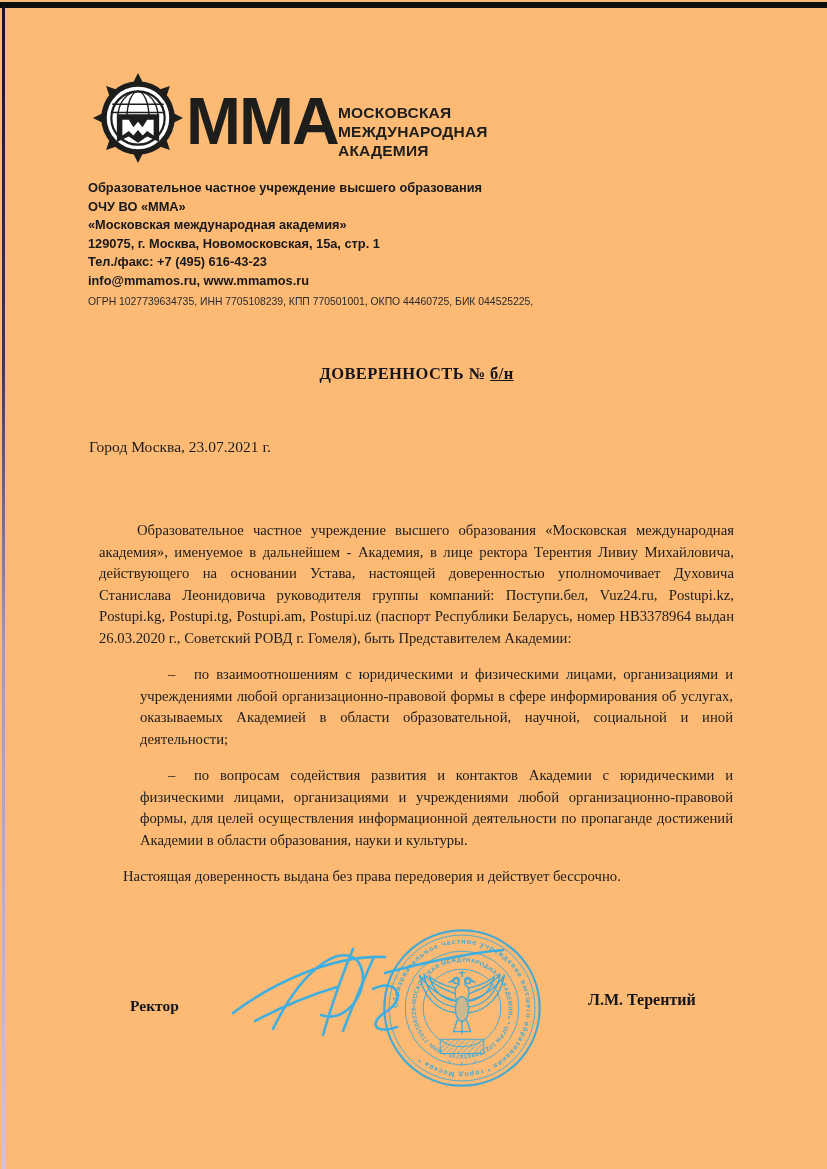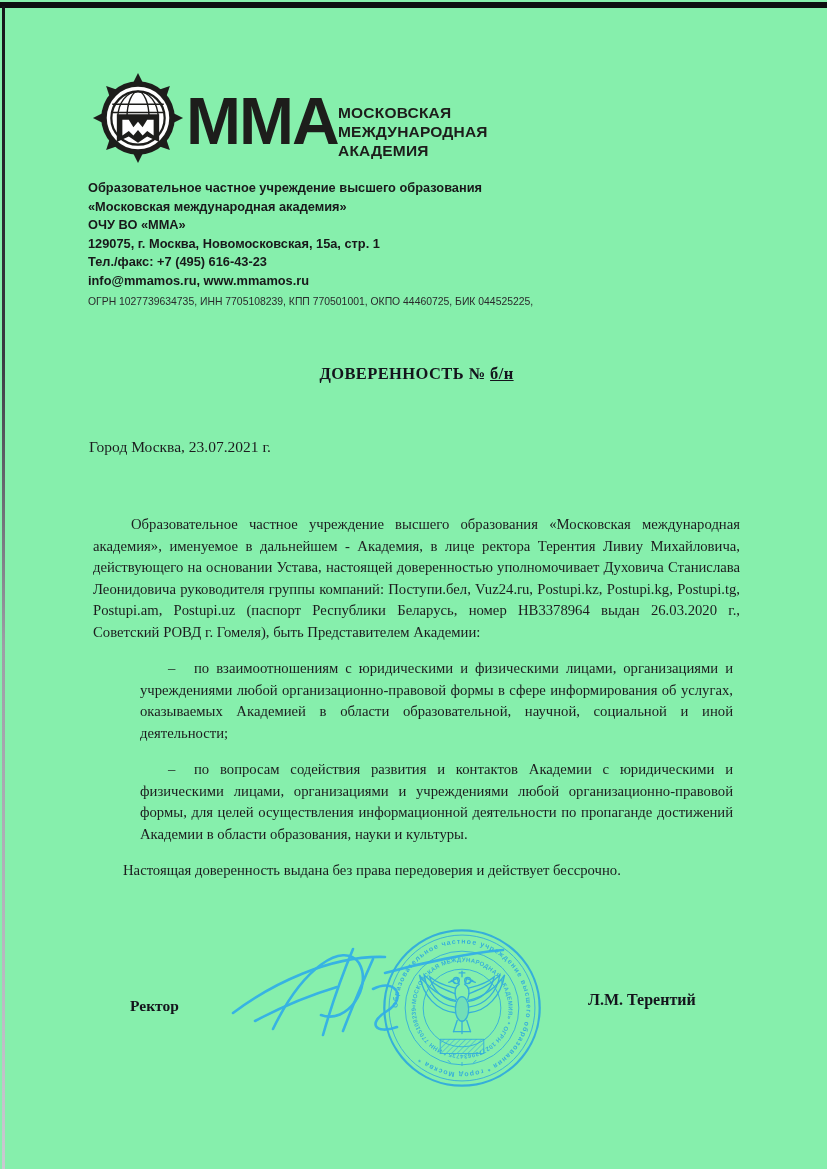--- a/index.html
+++ b/index.html
@@ -1,20 +1,20 @@
 <!DOCTYPE html>
 <html><head>
 <meta charset="utf-8">
 <style>
   html,body{margin:0;padding:0;background:#e8e8e8;}
   .page{
     position:relative;
     width:827px;height:1169px;
     margin:0 auto;
-    background:#86efac;
+    background:#fdba74;
     overflow:hidden;
     font-family:"Liberation Serif", serif;
     color:#1c1c1e;
   }
   
   .scan-top-bar{position:absolute;top:2px;left:0;width:827px;height:6px;background:#0e0e10;}
   .scan-left-line{position:absolute;top:6px;left:2px;width:3px;height:1163px;
     background:linear-gradient(to bottom,#15151a 0%,#3a3a42 30%,#9d9da6 55%,#c9c9d1 100%);}
   
   .emblem{position:absolute;left:92px;top:72px;width:92px;height:92px;}
@@ -43,21 +43,21 @@
   .doc-title{
     position:absolute;left:85px;top:364px;width:663px;
     text-align:center;font-size:16.5px;font-weight:700;letter-spacing:.4px;color:#14141c;
   }
   .doc-title .num{text-decoration:underline;}
   .city-date{position:absolute;left:89px;top:438px;font-size:15.5px;}
   .doc-body{
     position:absolute;left:85px;top:506px;width:663px;
     font-size:14.7px;line-height:21.5px;text-align:justify;
   }
-  .para-intro{text-indent:38px;margin:8px;}
+  .para-intro{text-indent:38px;margin:14px;}
   .bullet{padding-left:40px;text-indent:28px;margin:15px;}
   .bullet-dash{display:inline-block;width:26px;text-indent:0;}
   .para-closing{text-indent:38px;margin:14px 0 0 0;}
   
   .sig-role{position:absolute;left:130px;top:997px;font-size:15.5px;font-weight:700;color:#14141c;}
   .sig-name{position:absolute;left:588px;top:991px;font-size:16px;font-weight:700;color:#14141c;}
   .stamp{position:absolute;left:372px;top:918px;width:180px;height:180px;opacity:.88;}
   .autograph{position:absolute;left:225px;top:933px;width:285px;height:118px;}
   .stamp text{font-family:"Liberation Sans", sans-serif;font-weight:700;}
 </style>
@@ -97,22 +97,22 @@
   </svg>
   <div class="logo-acronym">ММА</div>
   <div class="logo-subtitle">
     <div>МОСКОВСКАЯ</div>
     <div>МЕЖДУНАРОДНАЯ</div>
     <div>АКАДЕМИЯ</div>
   </div>
 
   <div class="header-block">
     <div>Образовательное частное учреждение высшего образования</div>
+    <div>ОЧУ ВО «ММА»</div>
     <div>«Московская международная академия»</div>
-    <div>ОЧУ ВО «ММА»</div>
     <div>129075, г. Москва, Новомосковская, 15а, стр. 1</div>
     <div>Тел./факс: +7 (495) 616-43-23</div>
     <div>info@mmamos.ru, www.mmamos.ru</div>
   </div>
   <div class="requisites">
     <div>ОГРН 1027739634735,  ИНН 7705108239, КПП 770501001, ОКПО 44460725, БИК  044525225,</div>
   </div>
 
   <div class="doc-title">
     <span>ДОВЕРЕННОСТЬ № </span><span class="num">б/н</span>

